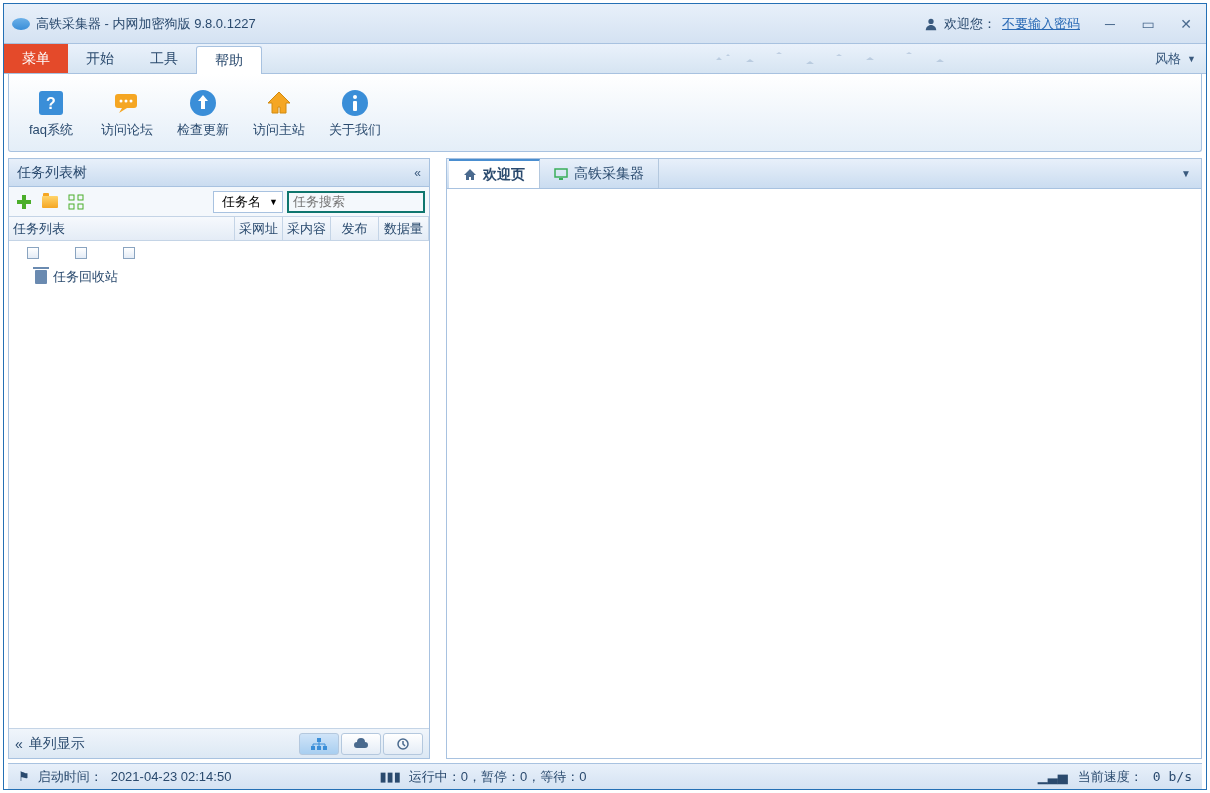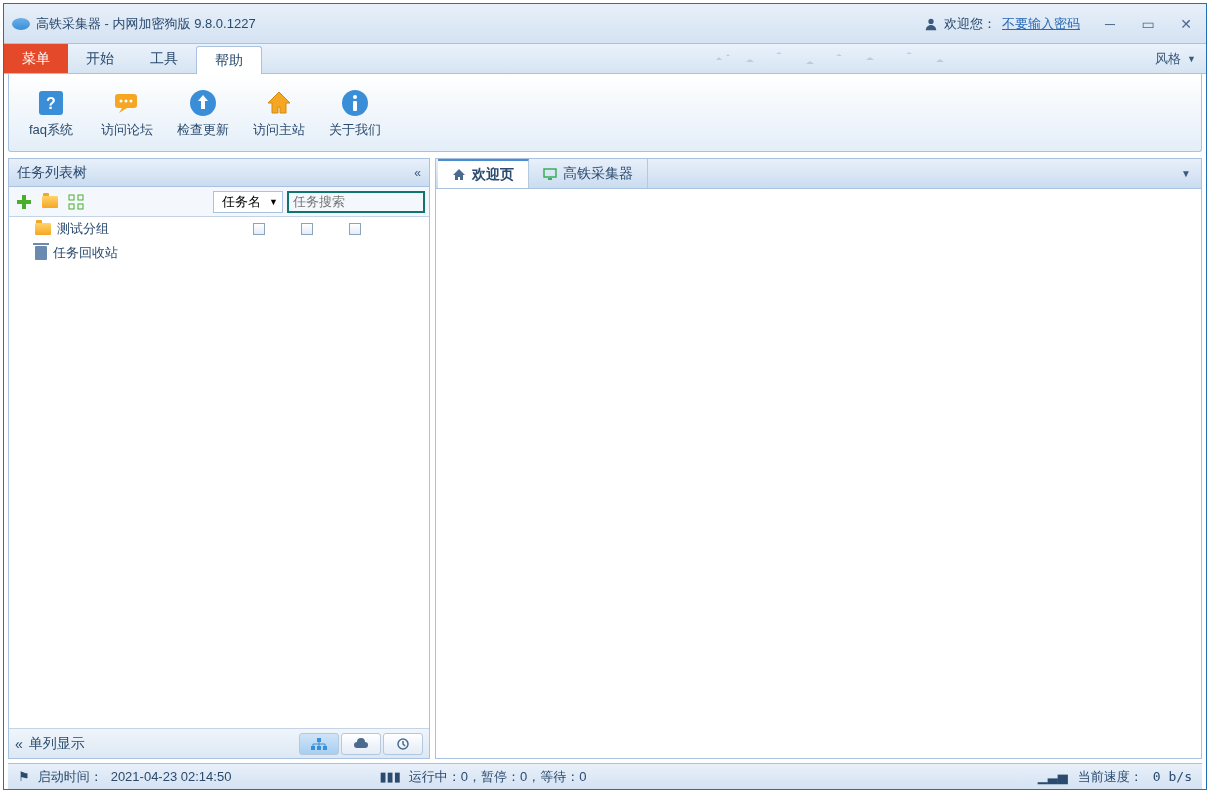--- a/index.html
+++ b/index.html
@@ -21,21 +21,21 @@
 .menu-item.active-tab { background: #fff; border: 1px solid #a8c2e0; border-bottom: none; border-radius: 3px 3px 0 0; margin-top: 2px; margin-bottom: -1px; }
 .menu-style { margin-left: auto; padding: 0 10px; display: flex; align-items: center; font-size: 13px; color: #3a5a7e; }
 .menu-style .caret { font-size: 9px; margin-left: 6px; }
 .birds { position: absolute; right: 220px; top: 2px; width: 280px; height: 26px; opacity: 0.3; pointer-events: none; }
 
 .ribbon { height: 78px; background: linear-gradient(#fff, #e4eef8); border: 1px solid #a8c2e0; border-top: none; margin: 0 4px; display: flex; padding: 4px 6px; gap: 4px; border-radius: 0 0 3px 3px; }
 .ribbon-btn { display: flex; flex-direction: column; align-items: center; justify-content: center; width: 72px; cursor: pointer; gap: 2px; }
 .ribbon-btn .ric { width: 32px; height: 32px; display: flex; align-items: center; justify-content: center; }
 .ribbon-btn .rlbl { font-size: 13px; color: #2a4a6e; }
 
-.body { flex: 1; display: flex; margin: 6px 4px 0 4px; gap: 5px; min-height: 0; }
+.body { flex: 1; display: flex; margin: 6px 4px 0 4px; gap: 16px; min-height: 0; }
 
 .left-panel { width: 422px; display: flex; flex-direction: column; border: 1px solid #a8c2e0; background: #fff; }
 .lp-header { height: 28px; background: linear-gradient(#e8f0fa, #cadcf0); display: flex; align-items: center; padding: 0 8px; border-bottom: 1px solid #a8c2e0; font-size: 14px; color: #2a4a6e; }
 .lp-header .collapse { margin-left: auto; font-size: 12px; color: #3a5a7e; cursor: pointer; }
 .lp-toolbar { height: 30px; background: #f4f8fc; display: flex; align-items: center; padding: 0 4px; gap: 4px; border-bottom: 1px solid #c4d4e6; }
 .lp-toolbar .tb-btn { width: 22px; height: 22px; display: flex; align-items: center; justify-content: center; cursor: pointer; }
 .lp-toolbar .sel { margin-left: auto; display: flex; align-items: center; height: 22px; border: 1px solid #a8c2e0; background: #fff; padding: 0 4px 0 8px; font-size: 13px; cursor: pointer; }
 .lp-toolbar .sel .caret { font-size: 9px; margin-left: 8px; }
 .lp-toolbar .search { width: 138px; height: 22px; border: 2px solid #0f766e; display: flex; align-items: center; padding: 0 4px; }
 .lp-toolbar .search input { flex: 1; border: none; outline: none; font-size: 13px; color: #9aaabe; background: transparent; }
@@ -196,26 +196,29 @@
         <div class="sel">
           <span>任务名</span>
           <span class="caret">▼</span>
         </div>
         <div class="search">
           <input placeholder="任务搜索" style="">
           <span class="magnify">🔍</span>
         </div>
       </div>
       <div class="lp-table">
+        <div class="lp-thead">
+          <div class="th th-task">任务列表</div>
+          <div class="th th-url">采网址</div>
+          <div class="th th-content">采内容</div>
+          <div class="th th-pub">发布</div>
+          <div class="th th-data">数据量</div>
+        </div>
         <div class="lp-tbody">
           <div class="lp-row">
-            <div class="cell-task">
-                <div class="folder-ic"></div>
-                <span>测试分组</span>
-              </div>
             <div class="cell-cb">
                 <div class="cb-box"></div>
               </div>
             <div class="cell-cb">
                 <div class="cb-box"></div>
               </div>
             <div class="cell-cb">
                 <div class="cb-box"></div>
               </div>
             <div class="cell-data"></div>

